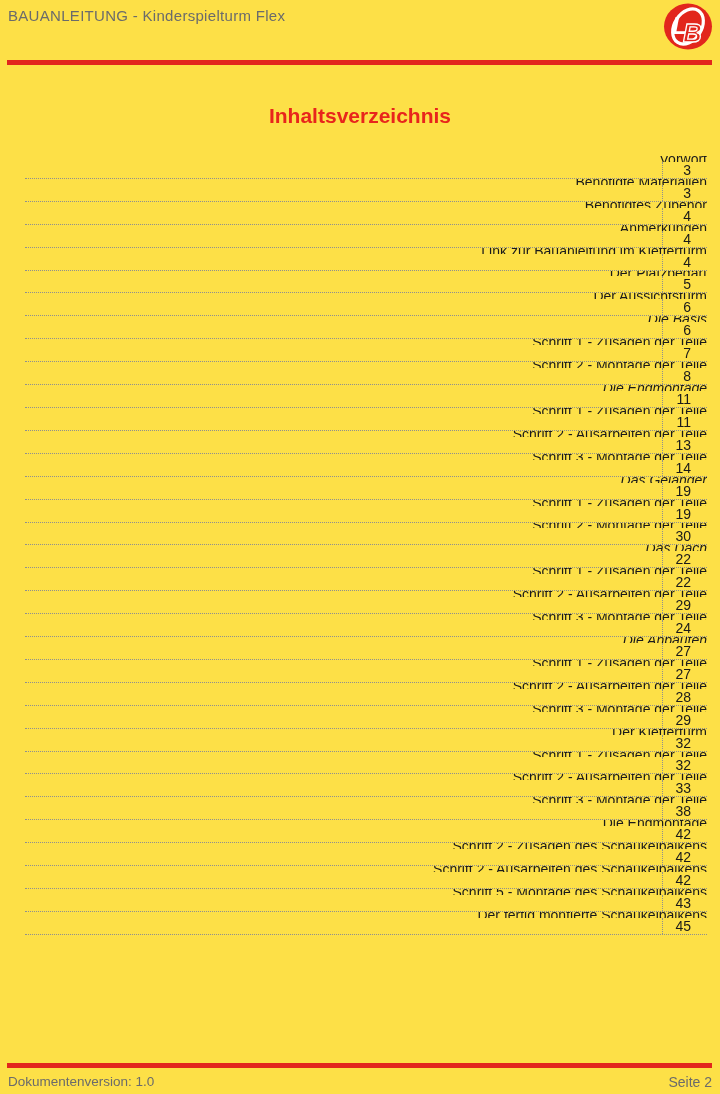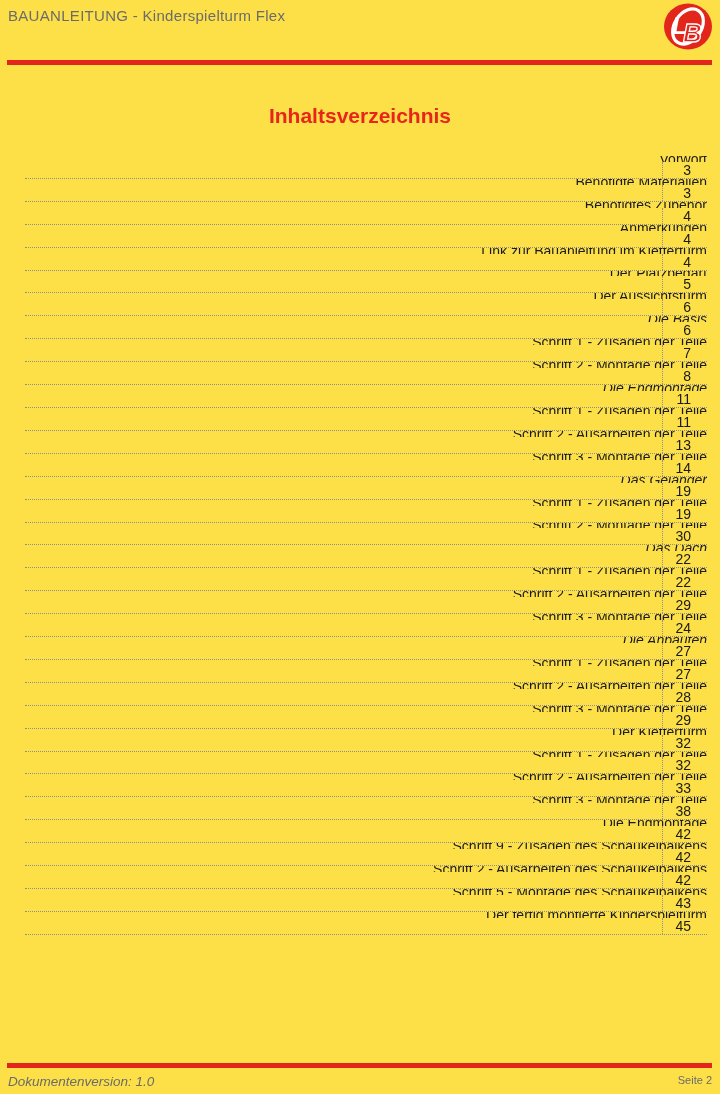--- a/index.html
+++ b/index.html
@@ -90,28 +90,27 @@
     font-size: 14px;
     color: #1a1a1a;
   }
 
   .footer-left {
     position: absolute;
     left: 8px;
     top: 1074px;
     font-size: 13.5px;
     color: #6b6b6b;
-    font-style: italic;
   }
 
   .footer-right {
     position: absolute;
     right: 8px;
     top: 1074px;
-    font-size: 11px;
+    font-size: 14px;
     color: #6b6b6b;
   }
 </style>
 </head>
 <body>
 
 <div class="page">
 
   <div class="header-title">BAUANLEITUNG - Kinderspielturm Flex</div>
 
@@ -241,33 +240,33 @@
       </div>
       <div class="toc-row level-2">
         <span class="toc-label">Schritt 3 - Montage der Teile</span>
         <span class="toc-page">38</span>
       </div>
       <div class="toc-row level-0">
         <span class="toc-label">Die Endmontage</span>
         <span class="toc-page">42</span>
       </div>
       <div class="toc-row level-2">
-        <span class="toc-label">Schritt 9 - Zusägen des Schaukelbalkens</span>
+        <span class="toc-label">Schritt 2 - Zusägen des Schaukelbalkens</span>
         <span class="toc-page">42</span>
       </div>
       <div class="toc-row level-2">
         <span class="toc-label">Schritt 2 - Ausarbeiten des Schaukelbalkens</span>
         <span class="toc-page">42</span>
       </div>
       <div class="toc-row level-2">
         <span class="toc-label">Schritt 5 - Montage des Schaukelbalkens</span>
         <span class="toc-page">43</span>
       </div>
       <div class="toc-row level-0">
-        <span class="toc-label">Der fertig montierte Kinderspielturm</span>
+        <span class="toc-label">Der fertig montierte Schaukelbalkens</span>
         <span class="toc-page">45</span>
       </div>
     </div>
 
   <div class="rule rule-bottom"></div>
 
   <div class="footer-left">Dokumentenversion: 1.0</div>
 
   <div class="footer-right">Seite 2</div>
 

